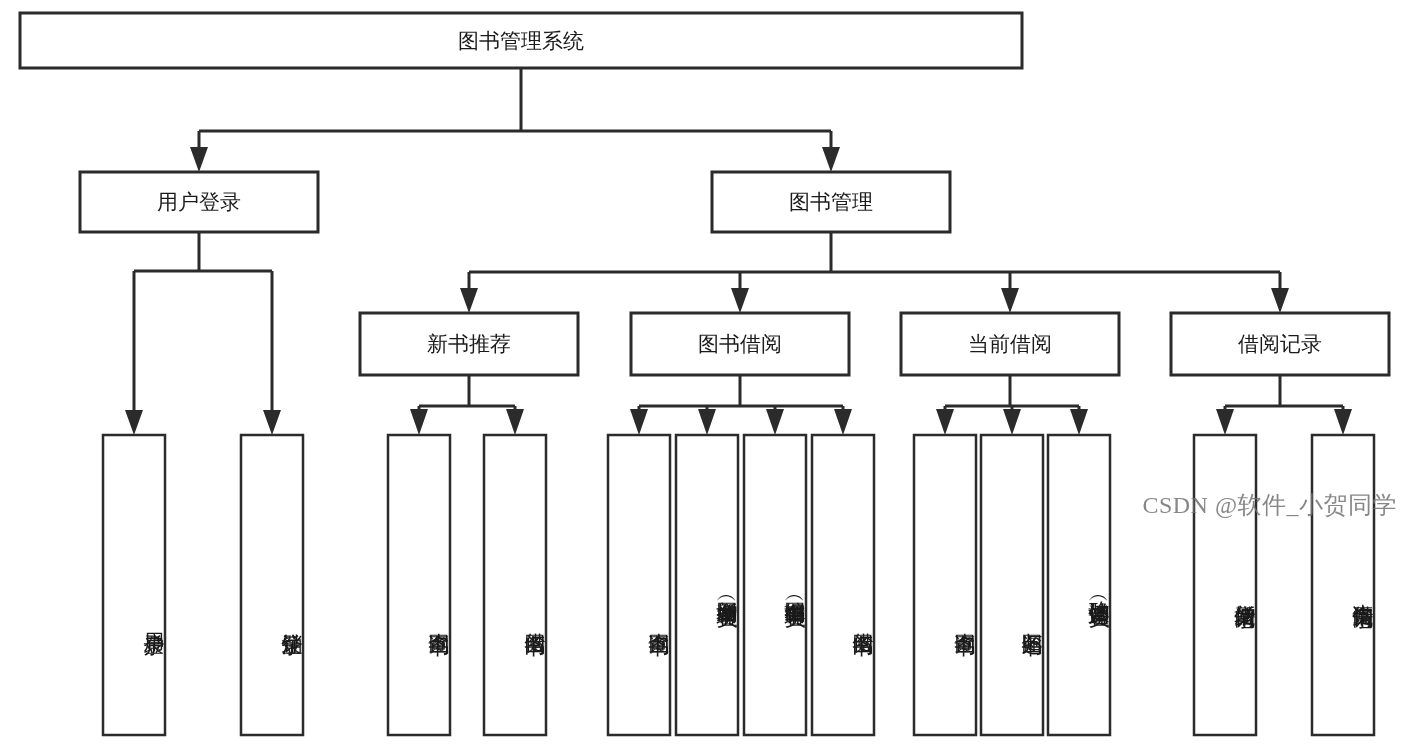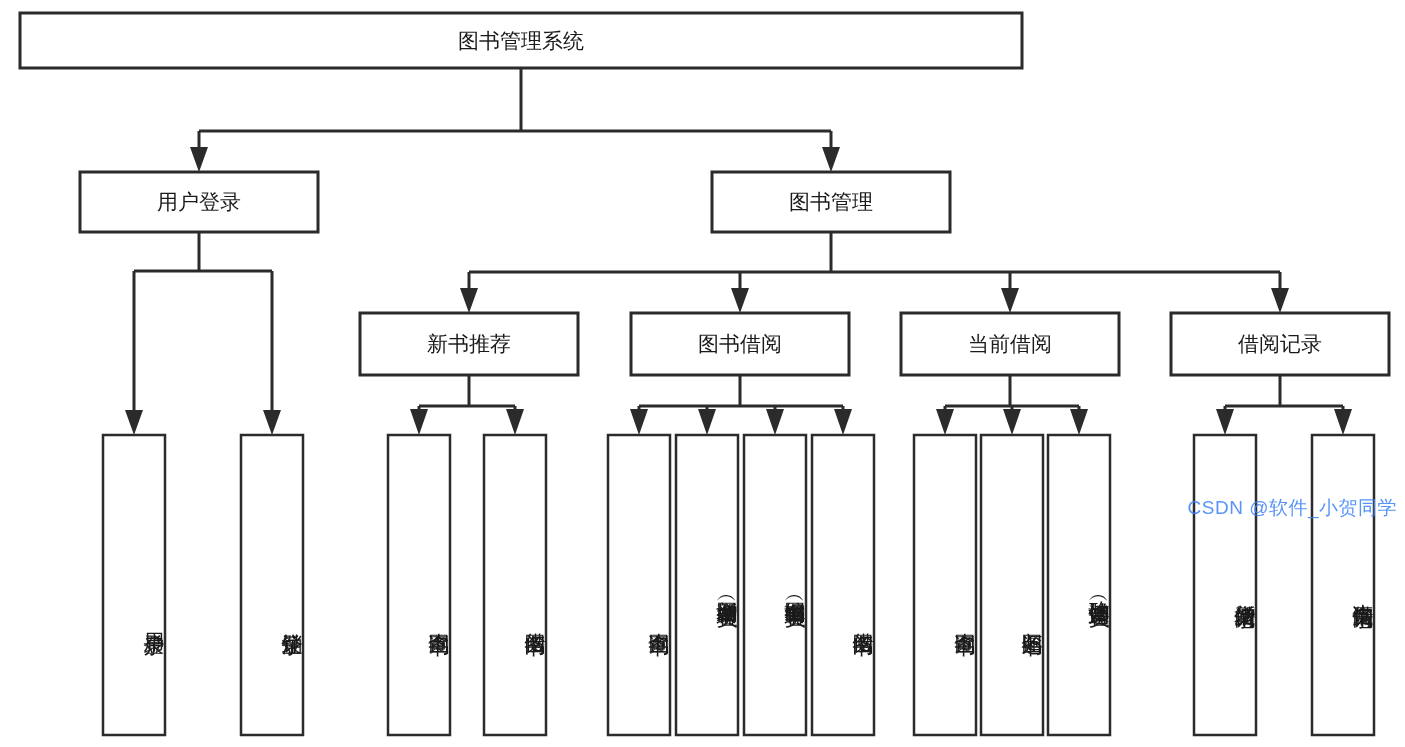--- a/index.html
+++ b/index.html
@@ -68,23 +68,23 @@
     white-space: nowrap;
     pointer-events: none;
     display: flex;
     align-items: flex-start;
     justify-content: center;
   }
   .watermark {
     position: absolute;
     right: 8px;
     bottom: 4px;
-    color: #3b82f6;
-    font-family: Liberation Sans, sans-serif;
-    font-size: 19px;
+    color: #737373;
+    font-family: Liberation Serif, serif;
+    font-size: 24px;
     letter-spacing: 0.5px;
     white-space: nowrap;
     opacity: 0.85;
   }
 </style>
 </head>
 <body>
 
 <div id="diagram-root">
 

